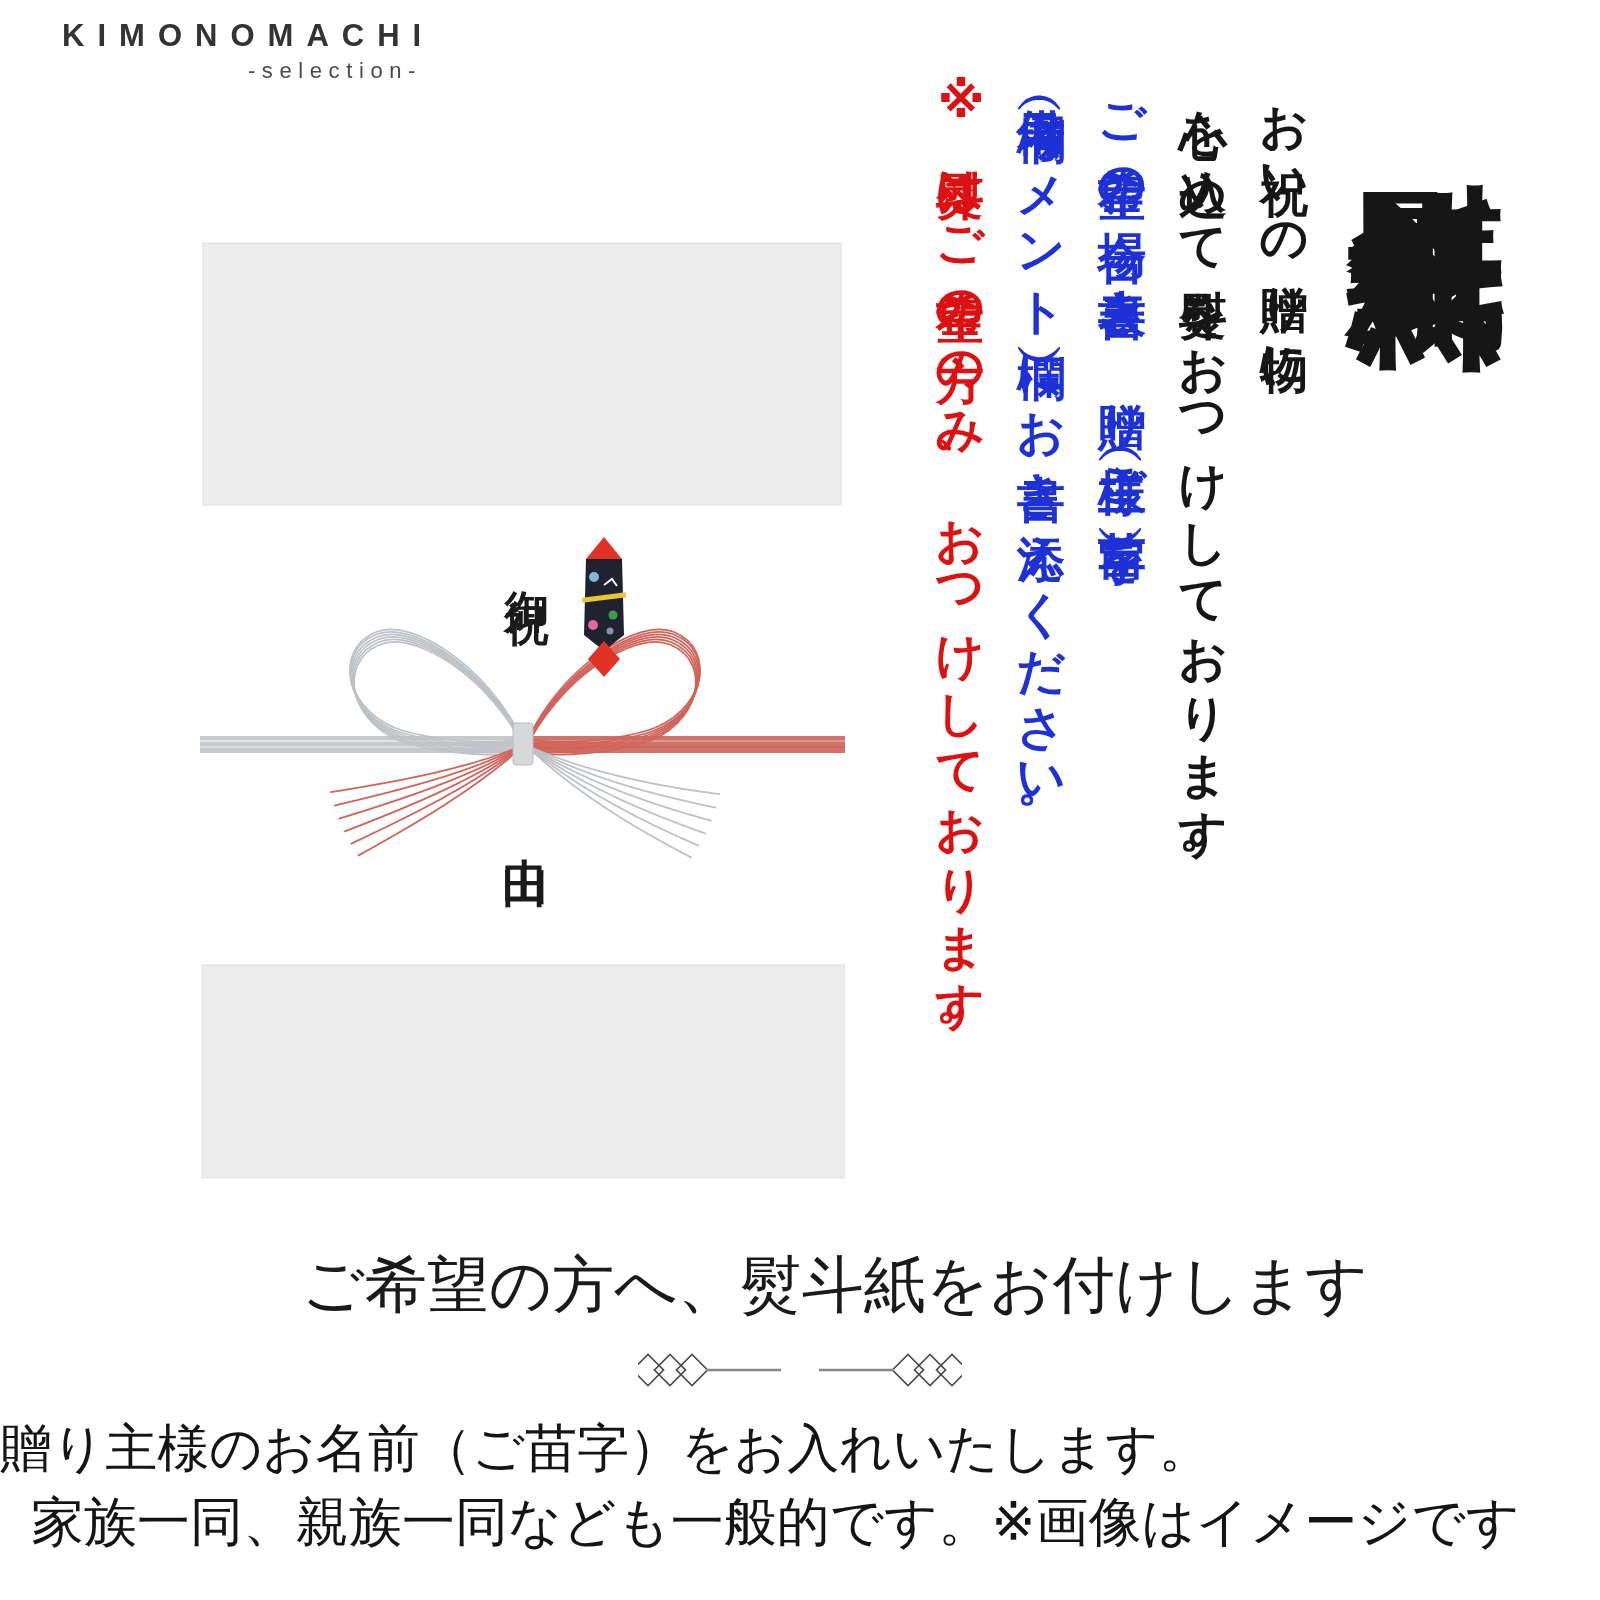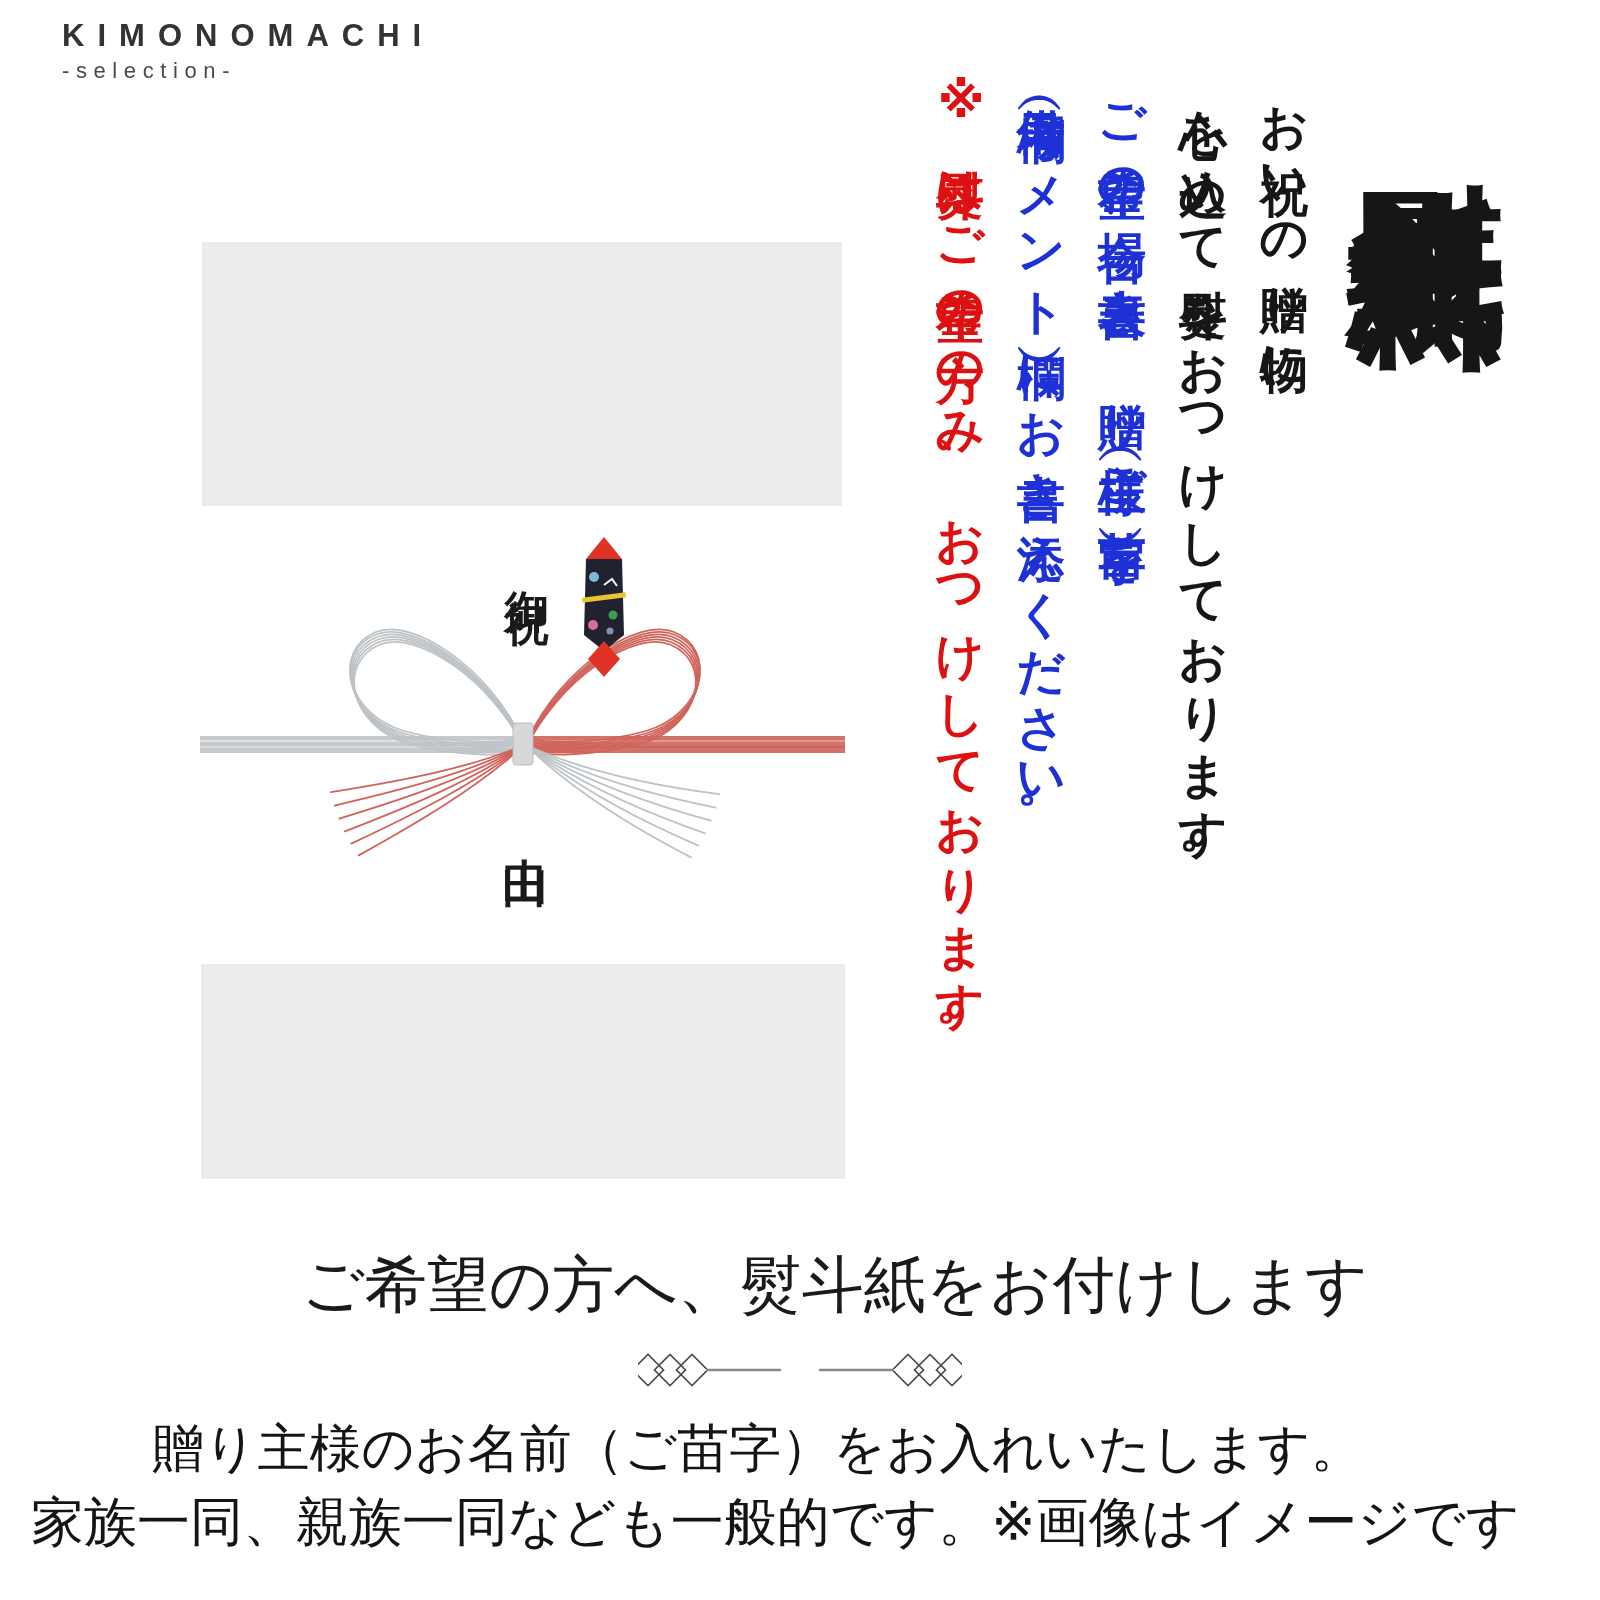--- a/index.html
+++ b/index.html
@@ -11,21 +11,21 @@
   }
   [data-name]{box-sizing:border-box;}
 
   
   .logo{position:absolute;left:30px;top:18px;width:380px;margin-left:32px;}
   .logo .brand{
     font-size:31px;font-weight:600;letter-spacing:0.42em;color:#333;
     white-space:nowrap;
   }
   .logo .sub{
-    margin-top:4px;width:360px;text-align:left;
+    margin-top:4px;width:360px;text-align:right;
     font-size:22px;font-weight:400;letter-spacing:0.30em;color:#4a4a4a;
   }
 
   
   .big-title{
     position:absolute;left:1348px;top:54px;height:900px;
     writing-mode:vertical-rl;text-orientation:upright;
     font-family:"Liberation Serif","DejaVu Serif",serif;
     font-size:158px;font-weight:bold;letter-spacing:8px;line-height:1.0;
     color:#161616;white-space:nowrap;
@@ -58,21 +58,21 @@
 
   
   .headline{
     position:absolute;left:0;top:1243px;width:1600px;text-align:center;
     padding-left:70px;
     font-family:"Liberation Serif","DejaVu Serif",serif;
     font-size:62px;color:#1a1a1a;white-space:nowrap;
   }
   .divider{position:absolute;left:638px;top:1352px;}
   .note1{
-    position:absolute;left:0;top:1414px;width:1600px;text-align:center;
+    position:absolute;left:0;top:1414px;width:1600px;text-align:left;
     padding-right:85px;font-size:52px;color:#141414;white-space:nowrap;
   }
   .note2{
     position:absolute;left:0;top:1487px;width:1600px;text-align:right;
     padding-right:80px;font-size:53px;color:#141414;white-space:nowrap;
   }
 </style>
 </head>
 <body>
 

